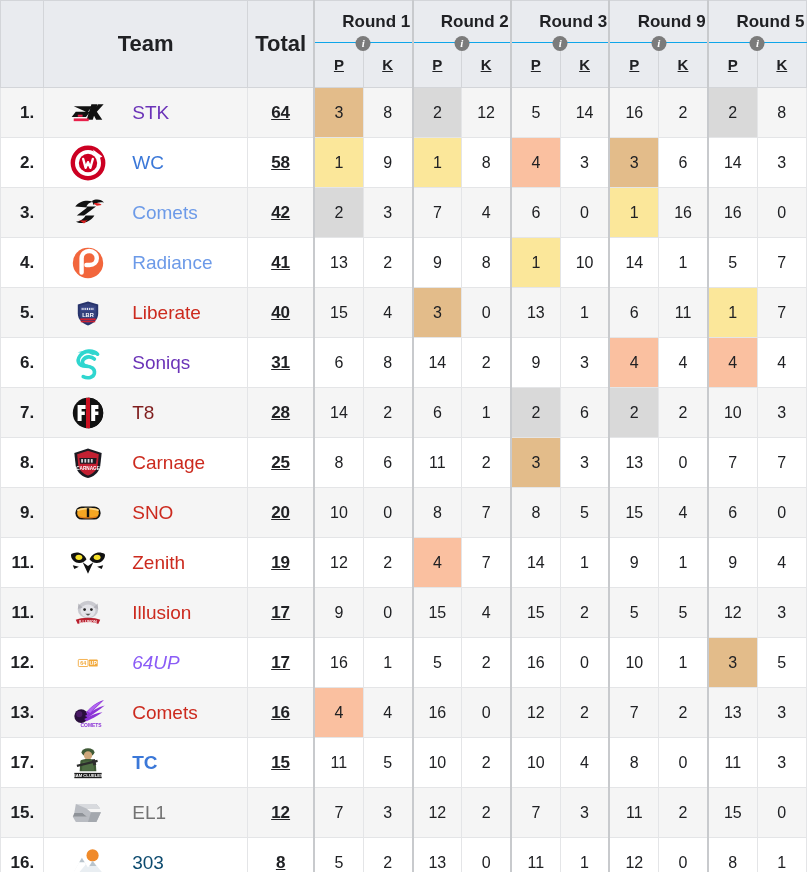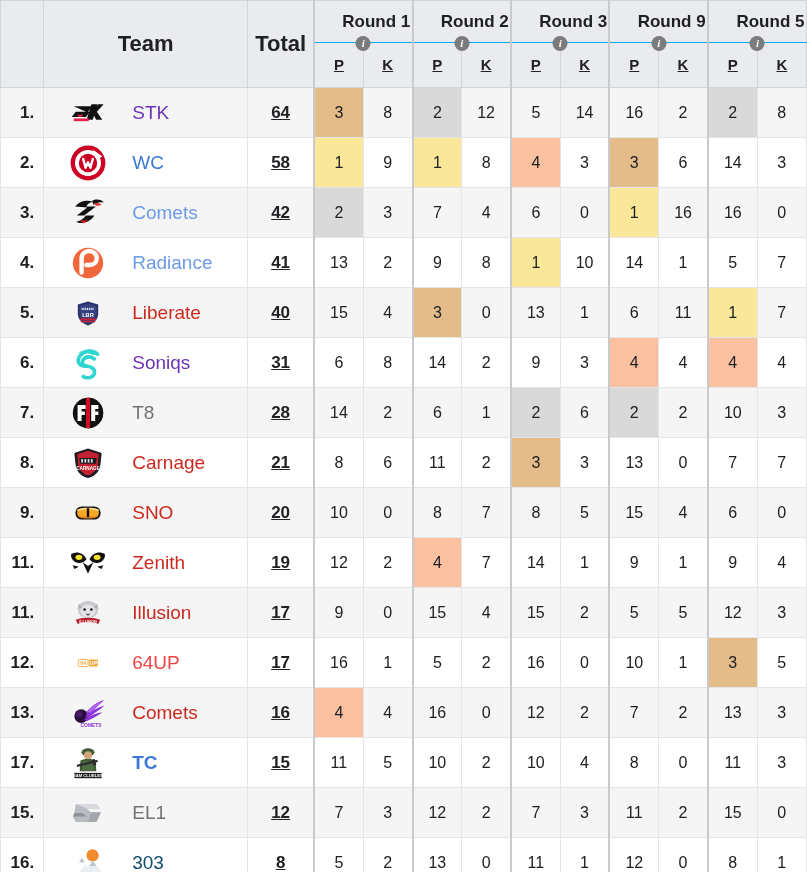--- a/index.html
+++ b/index.html
@@ -370,21 +370,21 @@
           <div class="team-inner">
             <span class="logo-wrap">
               <svg width="40" height="40" viewBox="0 0 100 100" preserveAspectRatio="xMidYMid meet">
                 <circle cx="50" cy="50" r="38" fill="#111"></circle>
                 <path d="M50 12 A38 38 0 0 1 50 88 Z" fill="#111"></path>
                 <rect x="45" y="12" width="10" height="76" fill="#cc1122"></rect>
                 <path d="M24 30 L44 30 L44 40 L34 40 L34 46 L42 46 L42 55 L34 55 L34 70 L24 70 Z" fill="#ffffff"></path>
                 <path d="M58 30 L76 30 L76 40 L68 40 L68 46 L76 46 L76 55 L68 55 L68 70 L58 70 Z" fill="#ffffff"></path>
               </svg>
             </span>
-            <span class="team-label" style="color: #737373; text-align: right;">T8</span>
+            <span class="team-label" style="color: #7f1d1d; text-align: right;">T8</span>
           </div>
         </td>
         <td class="total"><span>28</span></td>
         <td class="grp-start">14</td>
         <td>2</td>
         <td class="grp-start">6</td>
         <td>1</td>
         <td class="grp-start hl" style="background: rgb(217, 217, 217);">2</td>
         <td>6</td>
         <td class="grp-start hl" style="background: rgb(217, 217, 217);">2</td>
@@ -406,21 +406,21 @@
                   <rect x="40" y="39" width="5" height="10"></rect>
                   <rect x="49" y="39" width="5" height="10"></rect>
                   <rect x="58" y="39" width="5" height="10"></rect>
                 </g>
                 <text x="50" y="70" font-family="Liberation Sans, sans-serif" font-size="13" font-weight="bold" fill="#ffffff" text-anchor="middle">CARNAGE</text>
               </svg>
             </span>
             <span class="team-label" style="color: rgb(204, 42, 30);">Carnage</span>
           </div>
         </td>
-        <td class="total"><span>21</span></td>
+        <td class="total"><span>25</span></td>
         <td class="grp-start">8</td>
         <td>6</td>
         <td class="grp-start">11</td>
         <td>2</td>
         <td class="grp-start hl" style="background: rgb(227, 188, 138);">3</td>
         <td>3</td>
         <td class="grp-start">13</td>
         <td>0</td>
         <td class="grp-start">7</td>
         <td>7</td>
@@ -520,21 +520,21 @@
         <td class="team">
           <div class="team-inner">
             <span class="logo-wrap">
               <svg width="44" height="22" viewBox="0 0 100 100" preserveAspectRatio="xMidYMid meet">
                 <rect x="6" y="34" width="44" height="32" rx="4" fill="none" stroke="#f2a93b" stroke-width="4"></rect>
                 <text x="28" y="58" font-family="Liberation Sans, sans-serif" font-size="24" font-weight="bold" fill="#f2a93b" text-anchor="middle">64</text>
                 <rect x="54" y="34" width="40" height="32" rx="4" fill="#f2a93b"></rect>
                 <text x="74" y="58" font-family="Liberation Sans, sans-serif" font-size="24" font-weight="bold" fill="#ffffff" text-anchor="middle">UP</text>
               </svg>
             </span>
-            <span class="team-label" style="color: #ef4444;">64UP</span>
+            <span class="team-label" style="color: #8b5cf6; font-style: italic;">64UP</span>
           </div>
         </td>
         <td class="total"><span>17</span></td>
         <td class="grp-start">16</td>
         <td>1</td>
         <td class="grp-start">5</td>
         <td>2</td>
         <td class="grp-start">16</td>
         <td>0</td>
         <td class="grp-start">10</td>

